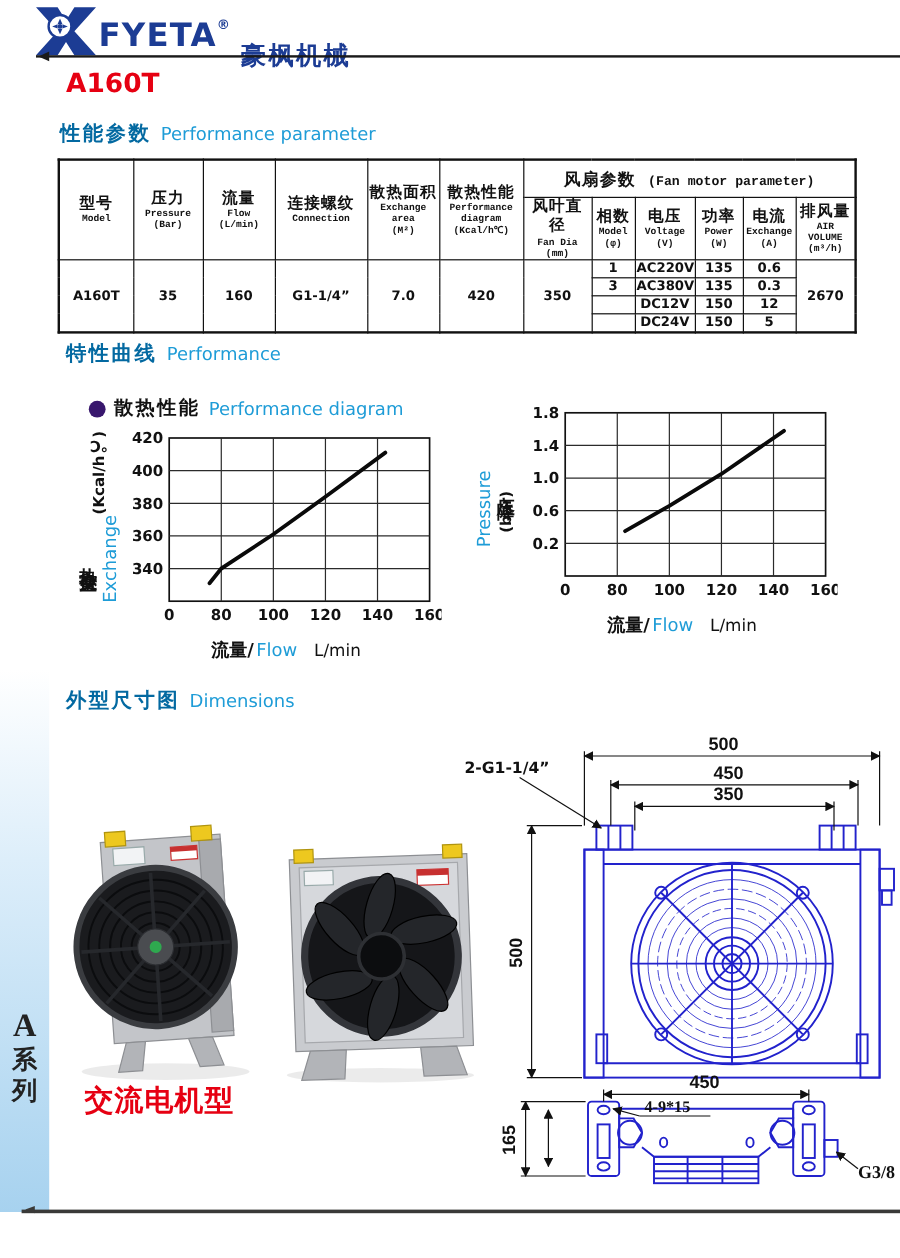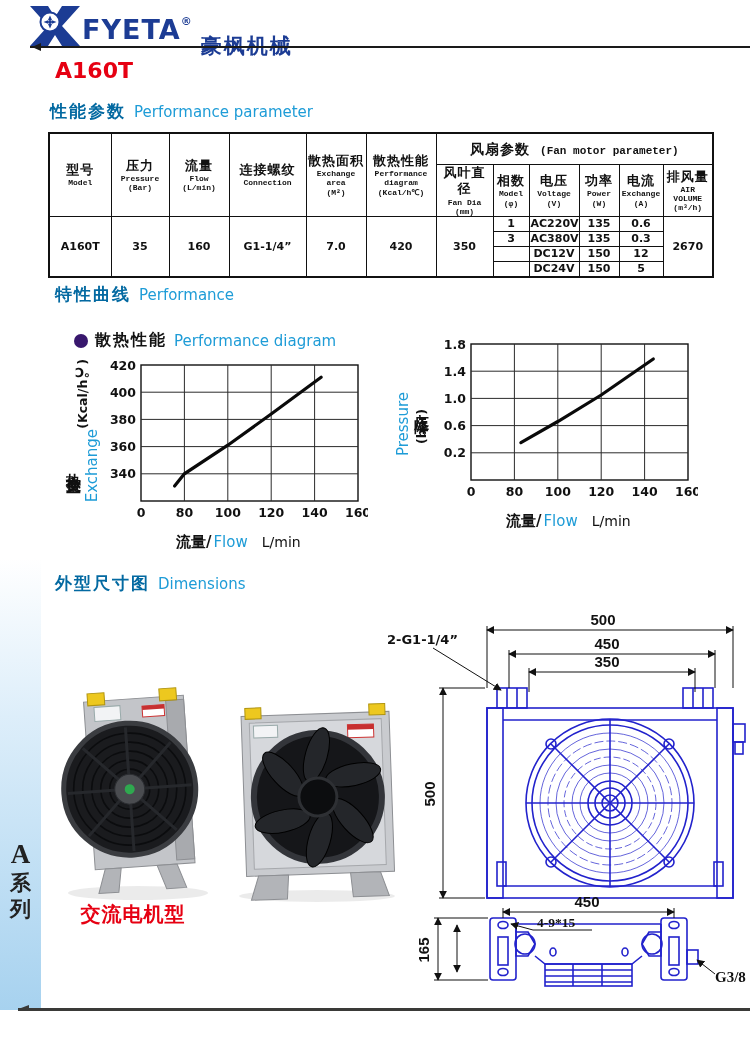--- a/index.html
+++ b/index.html
@@ -53,21 +53,21 @@
   .gline{stroke:#2b2b2b;stroke-width:1;}
   .frame{stroke:#111;stroke-width:1.4;fill:none;}
   .dataline{stroke:#0a0a0a;stroke-width:3.2;fill:none;stroke-linecap:round;}
   .xlabel{margin:2px 0 0 118px;display:flex;align-items:baseline;gap:2px;}
   .xlabel .cn{font-size:15px;font-weight:bold;}
   .xlabel .en{font-size:15px;color:#1e9cd7;}
   .xlabel .un{font-size:14px;font-weight:normal;margin-left:12px;}
   
   .model-label{position:absolute;left:72px;top:641px;font-size:20px;font-weight:bold;color:#e60012;}
   .photo-label{position:absolute;top:901px;width:150px;text-align:center;
-      font-size:20px;font-weight:bold;color:#e60012;letter-spacing:1px;}
+      font-size:24px;font-weight:bold;color:#e60012;letter-spacing:1px;}
   #plabel1{left:58px;} #plabel2{left:238px;}
   .dim-text{font-size:15px;font-weight:bold;fill:#111;font-family:"Liberation Sans",sans-serif;}
   .dim-small{font-size:13px;font-weight:bold;fill:#111;}
   .dim-serif{font-size:13.5px;font-weight:bold;fill:#111;font-family:"Liberation Serif",serif;}
   .dline{stroke:#111;stroke-width:1;}
   .blue{stroke:#2222cc;fill:none;stroke-width:1.6;}
   .bluethin{stroke:#2222cc;fill:none;stroke-width:0.7;}
   
   .sidebar{position:absolute;left:0;top:558px;width:41px;height:452px;
       background:linear-gradient(180deg,#ffffff 0%,#ddeefa 35%,#a7d2ef 100%);}

